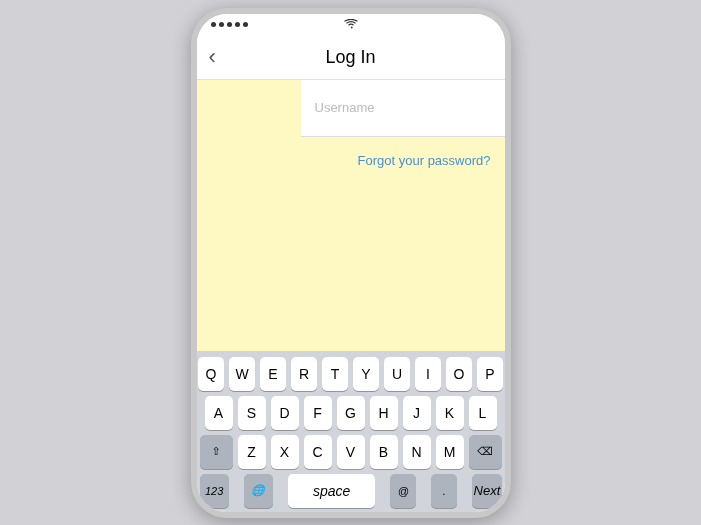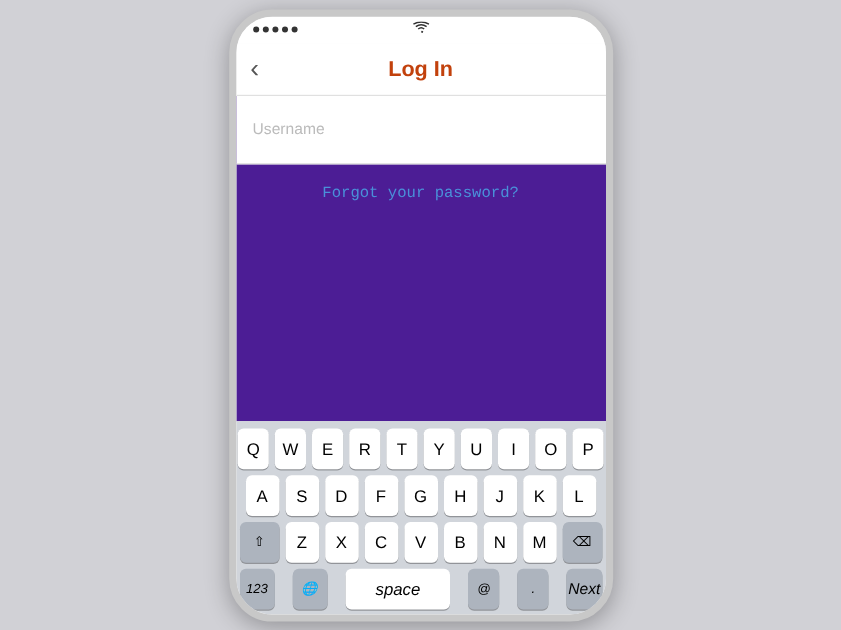--- a/index.html
+++ b/index.html
@@ -61,22 +61,22 @@
     }
     .nav-back {
       position: absolute;
       left: 12px;
       font-size: 22px;
       color: #555;
       cursor: pointer;
     }
     .nav-title {
       font-size: 18px;
-      font-weight: 700;
-      color: #c2410c;
+      font-weight: 400;
+      color: #000000;
     }
 
     
     .error-banner {
       background: #e8534a;
       padding: 10px 30px 10px 14px;
       position: relative;
       flex-shrink: 0;
     }
     .error-text {
@@ -88,24 +88,25 @@
       position: absolute;
       top: 8px;
       right: 10px;
       color: #fff;
       font-size: 14px;
       cursor: pointer;
     }
 
     
     .content-area {
-      background: #4c1d95;
+      background: #fef9c3;
       flex: 1;
       display: flex;
       flex-direction: column;
+      align-items: flex-end;
     }
 
     .input-section {
       background: #fff;
       padding: 10px 14px;
       border-bottom: 1px solid #ddd;
     }
 
     .input-row {
       height: 36px;
@@ -124,21 +125,20 @@
       width: 100%;
       background: transparent;
     }
     .input-field::placeholder {
       color: #bbb;
     }
 
     .forgot-link-section {
       padding: 14px;
       text-align: center;
-      font-family: Liberation Mono, monospace;
     }
     .forgot-link {
       color: #4a90d9;
       font-size: 13px;
       cursor: pointer;
       text-decoration: none;
     }
 
     .empty-space {
       flex: 1;

